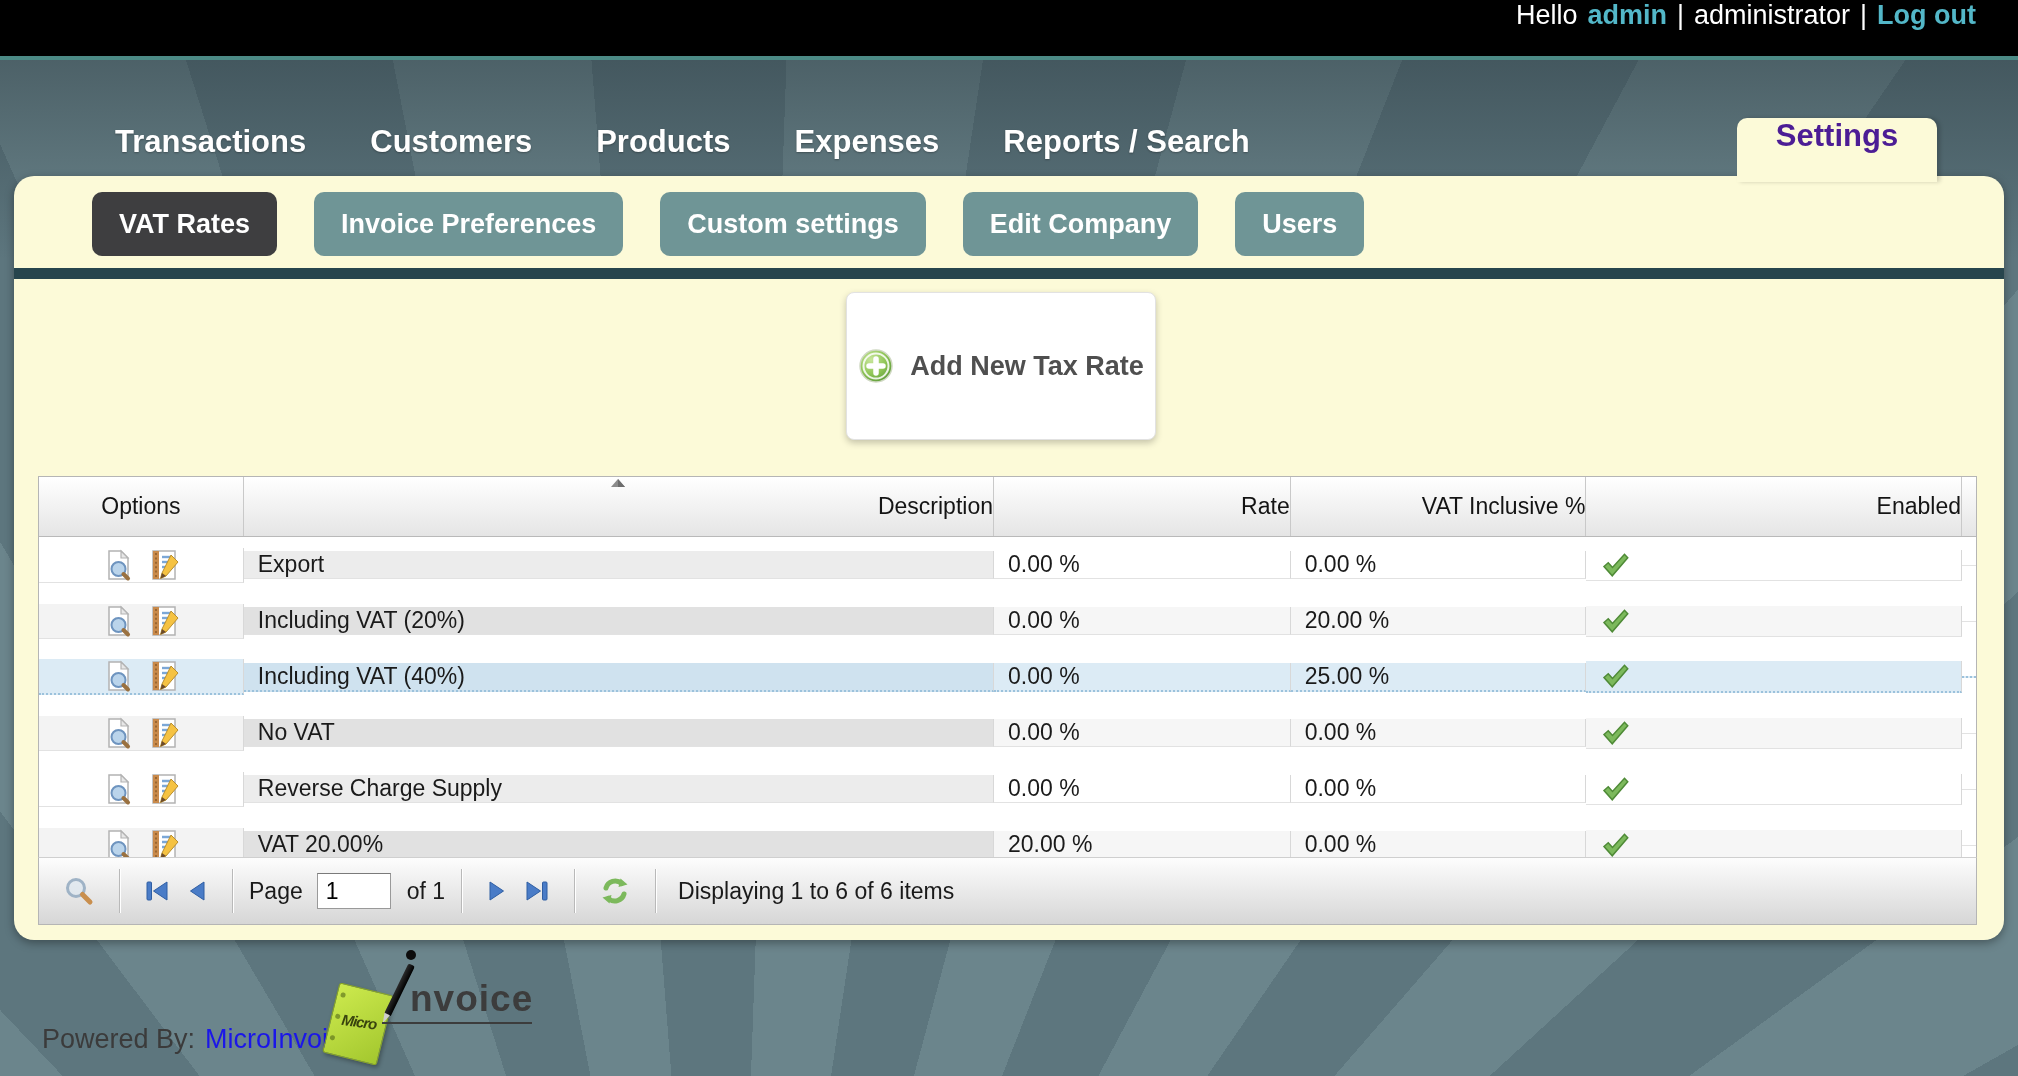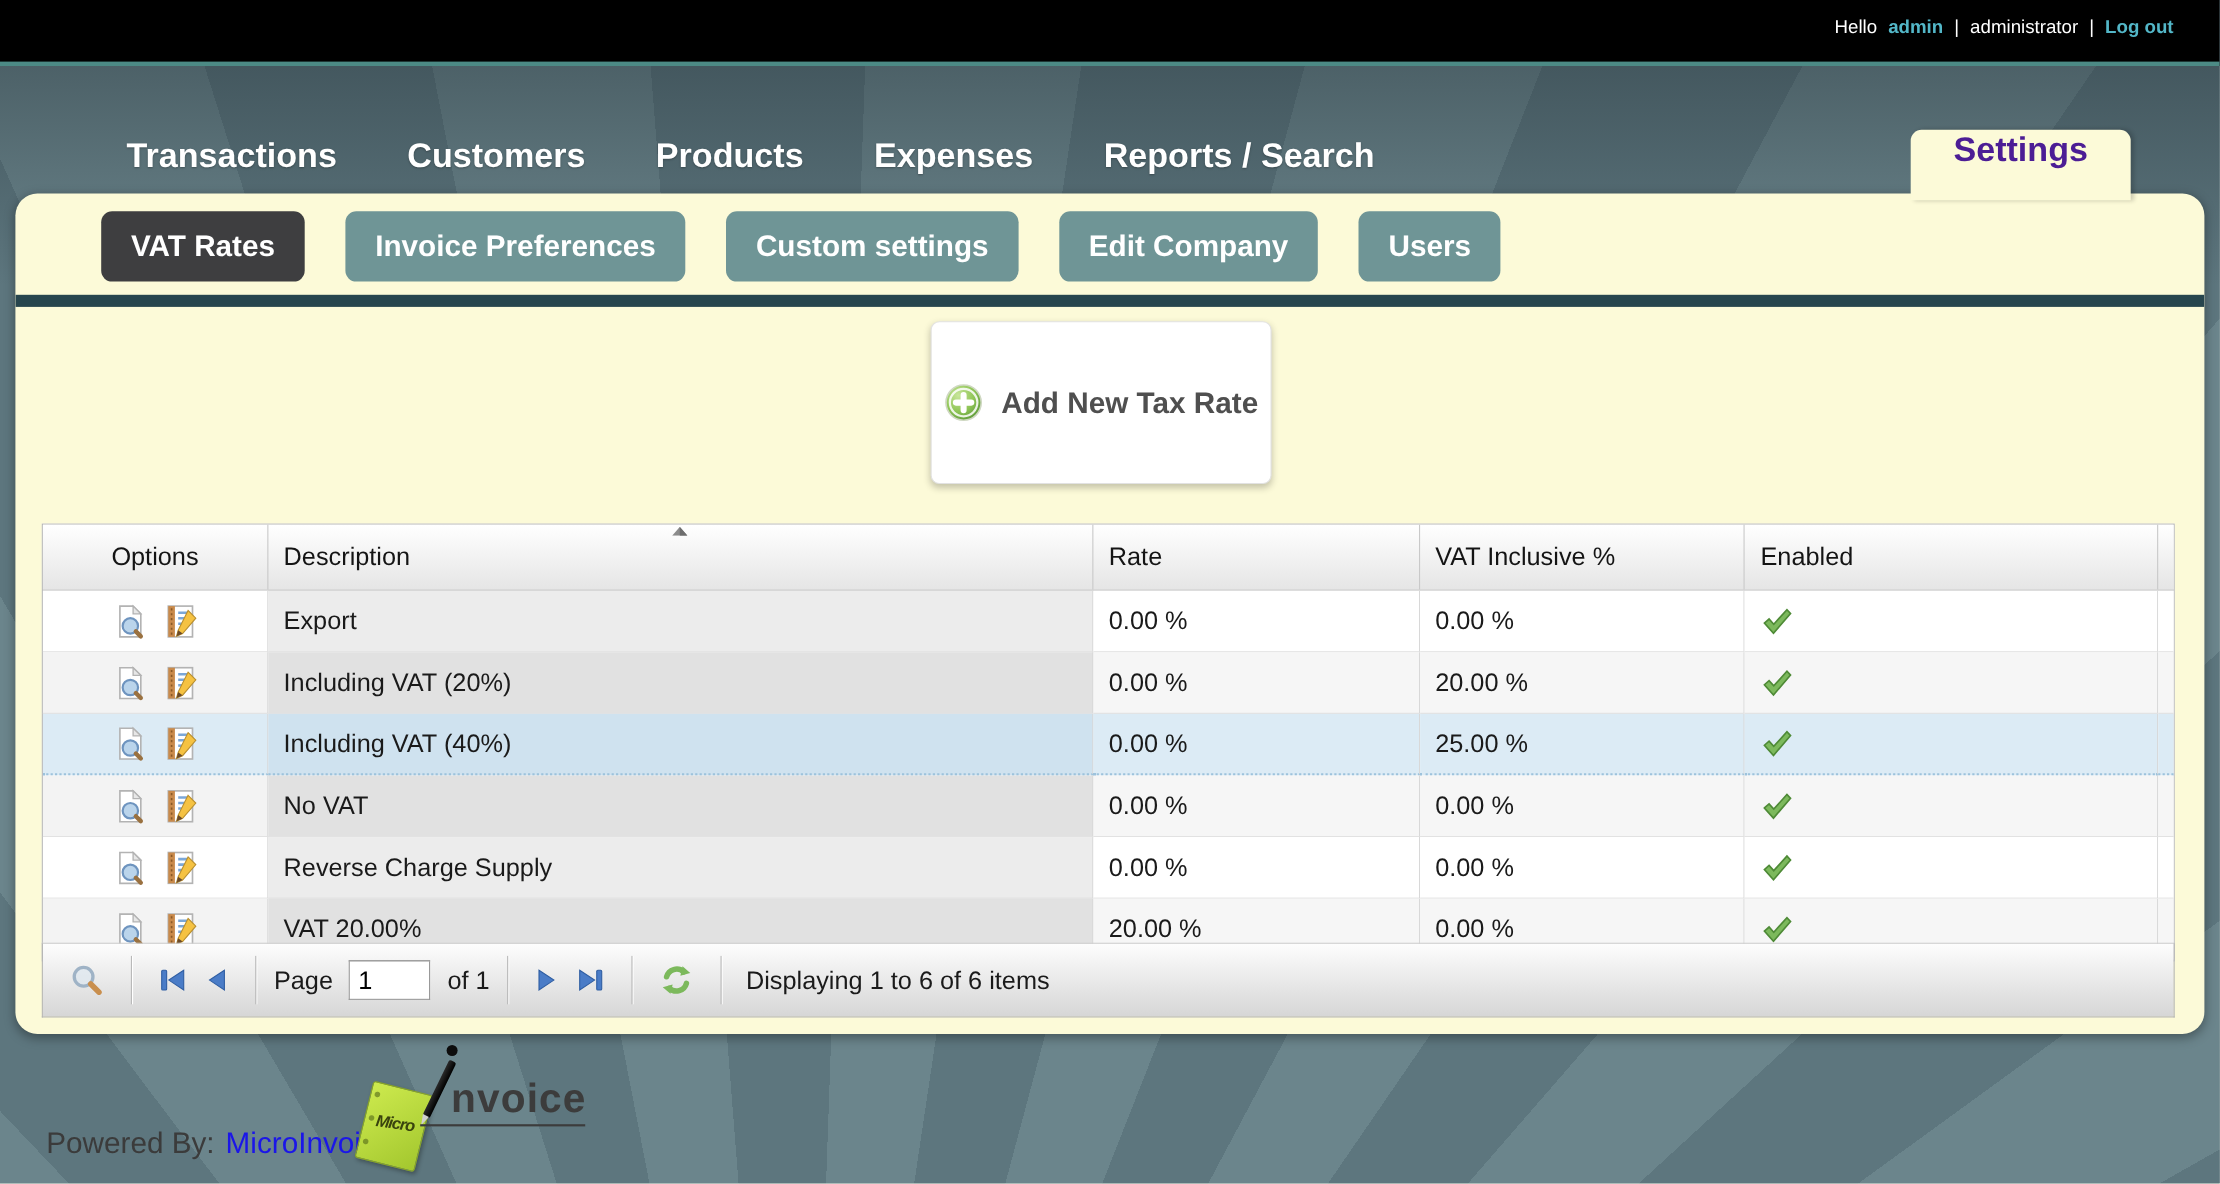--- a/index.html
+++ b/index.html
@@ -11,22 +11,22 @@
     background-color:#5e777f;
     background-image:
       linear-gradient(180deg, rgba(28,40,46,.5) 0px, rgba(28,40,46,0) 260px),
       repeating-conic-gradient(from 115deg at 36% 165%, #6b858c 0deg 6.5deg, #5d767e 6.5deg 13deg);
   }
 
   
   .topbar{
     position:absolute; left:0; top:0; width:100%; height:60px;
     background:#000; border-bottom:4px solid #4c8a85;
-    display:flex; align-items:center; justify-content:flex-end;
-    padding:0 42px 6px 0; color:#fff; font-size:17px;
+    display:flex; align-items:flex-start; justify-content:flex-end;
+    padding:0 42px 6px 0; color:#fff; font-size:27px;
   }
   .topbar span{ margin-left:10px; }
   .tb-accent{ color:#53b7c8; font-weight:bold; }
 
   
   .nav-links{
     position:absolute; left:115px; top:124px; display:flex; gap:64px;
     font-size:31px; font-weight:bold; color:#fff;
     text-shadow:0 1px 2px rgba(0,0,0,.3);
   }
@@ -72,33 +72,33 @@
   
   .grid{
     position:absolute; left:24px; top:300px; width:1939px;
     background:#fff; border:1px solid #b5b5b5;
   }
   .grid-header{ display:flex; height:60px;
     background:linear-gradient(#ffffff,#e5e5e5);
     border-bottom:1px solid #b9b9b9; }
   .hcell{
     position:relative; display:flex; align-items:center; padding-left:14px;
-    font-size:23px; color:#141414; border-right:1px solid #c9c9c9;
+    font-size:23px; color:#141414; border-right:1px solid #c9c9c9;justify-content:flex-end;
   }
   .hcell.c-fill{ border-right:none; }
   .sort-wrap{ position:absolute; top:2px; left:50%; transform:translateX(-50%); line-height:0; }
 
   .c-opt{ width:205px; justify-content:center; padding-left:0; }
   .c-desc{ width:751px; }
   .c-rate{ width:297px; }
   .c-vat{ width:296px; }
   .c-en{ width:376px; }
   .c-fill{ width:12px; }
 
-  .g-row{ display:flex; height:56px; }
+  .g-row{ display:flex; height:56px;align-items:center; }
   .cell{
     display:flex; align-items:center; padding-left:14px;
     font-size:23px; color:#1a1a1a;
     border-right:1px solid #d8d8d8; border-bottom:1px solid #e2e2e2;
   }
   .cell.opt{ width:205px; justify-content:center; gap:12px; padding-left:0; }
   .cell.desc{ width:751px; }
   .cell.rate{ width:297px; }
   .cell.vat{ width:296px; }
   .cell.en{ width:376px; }

